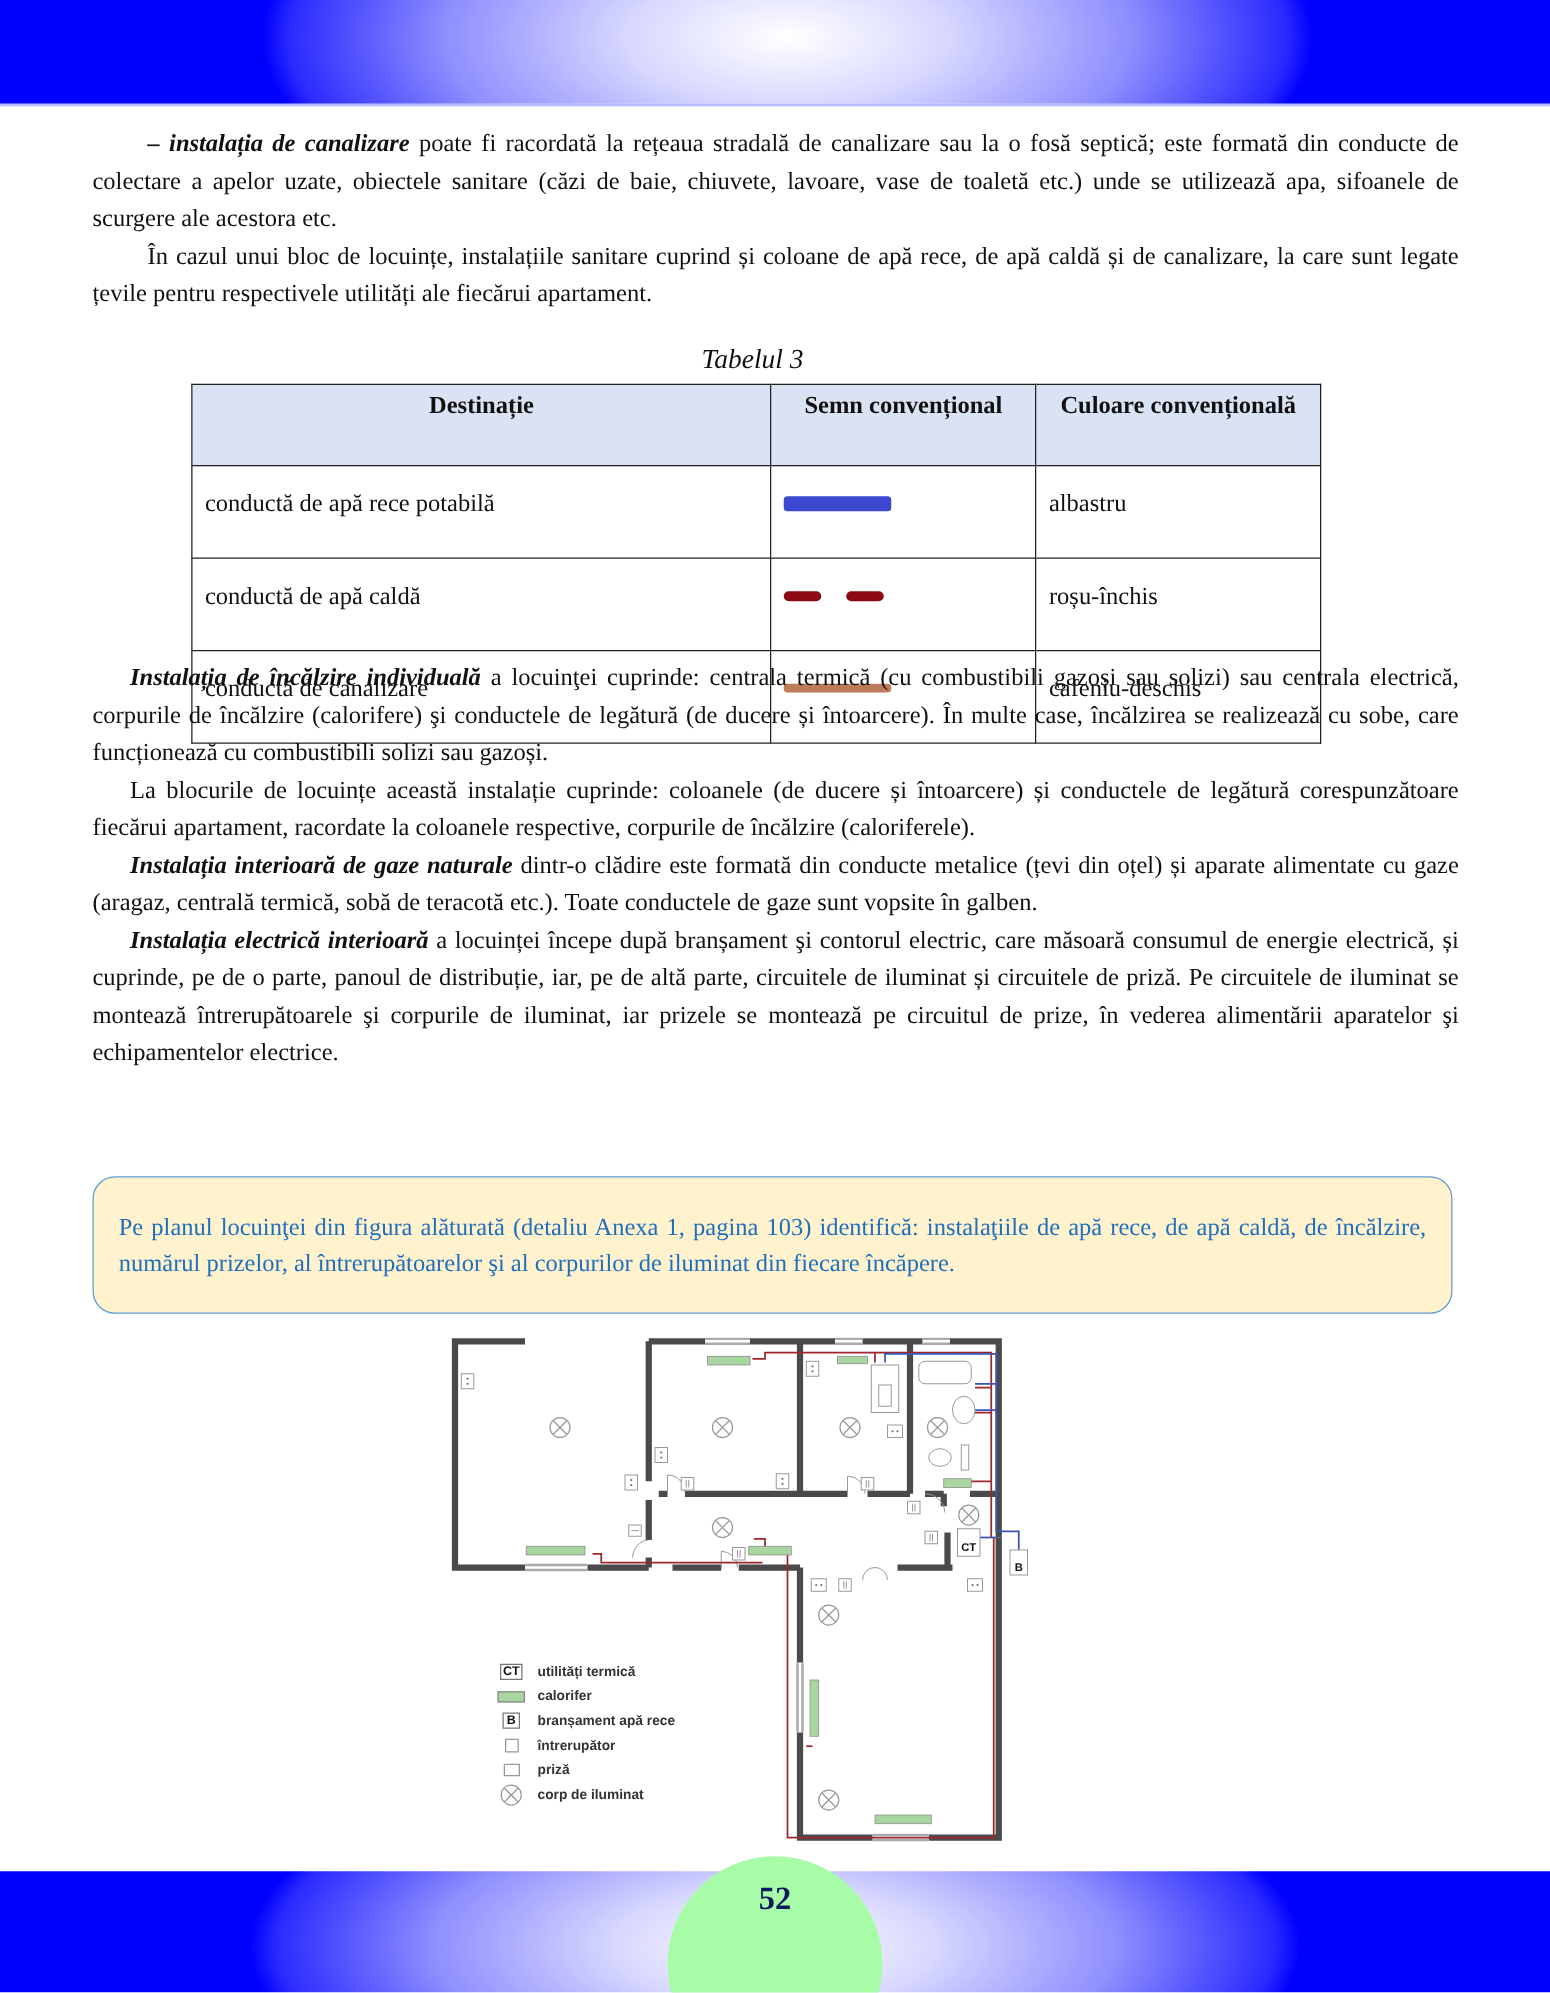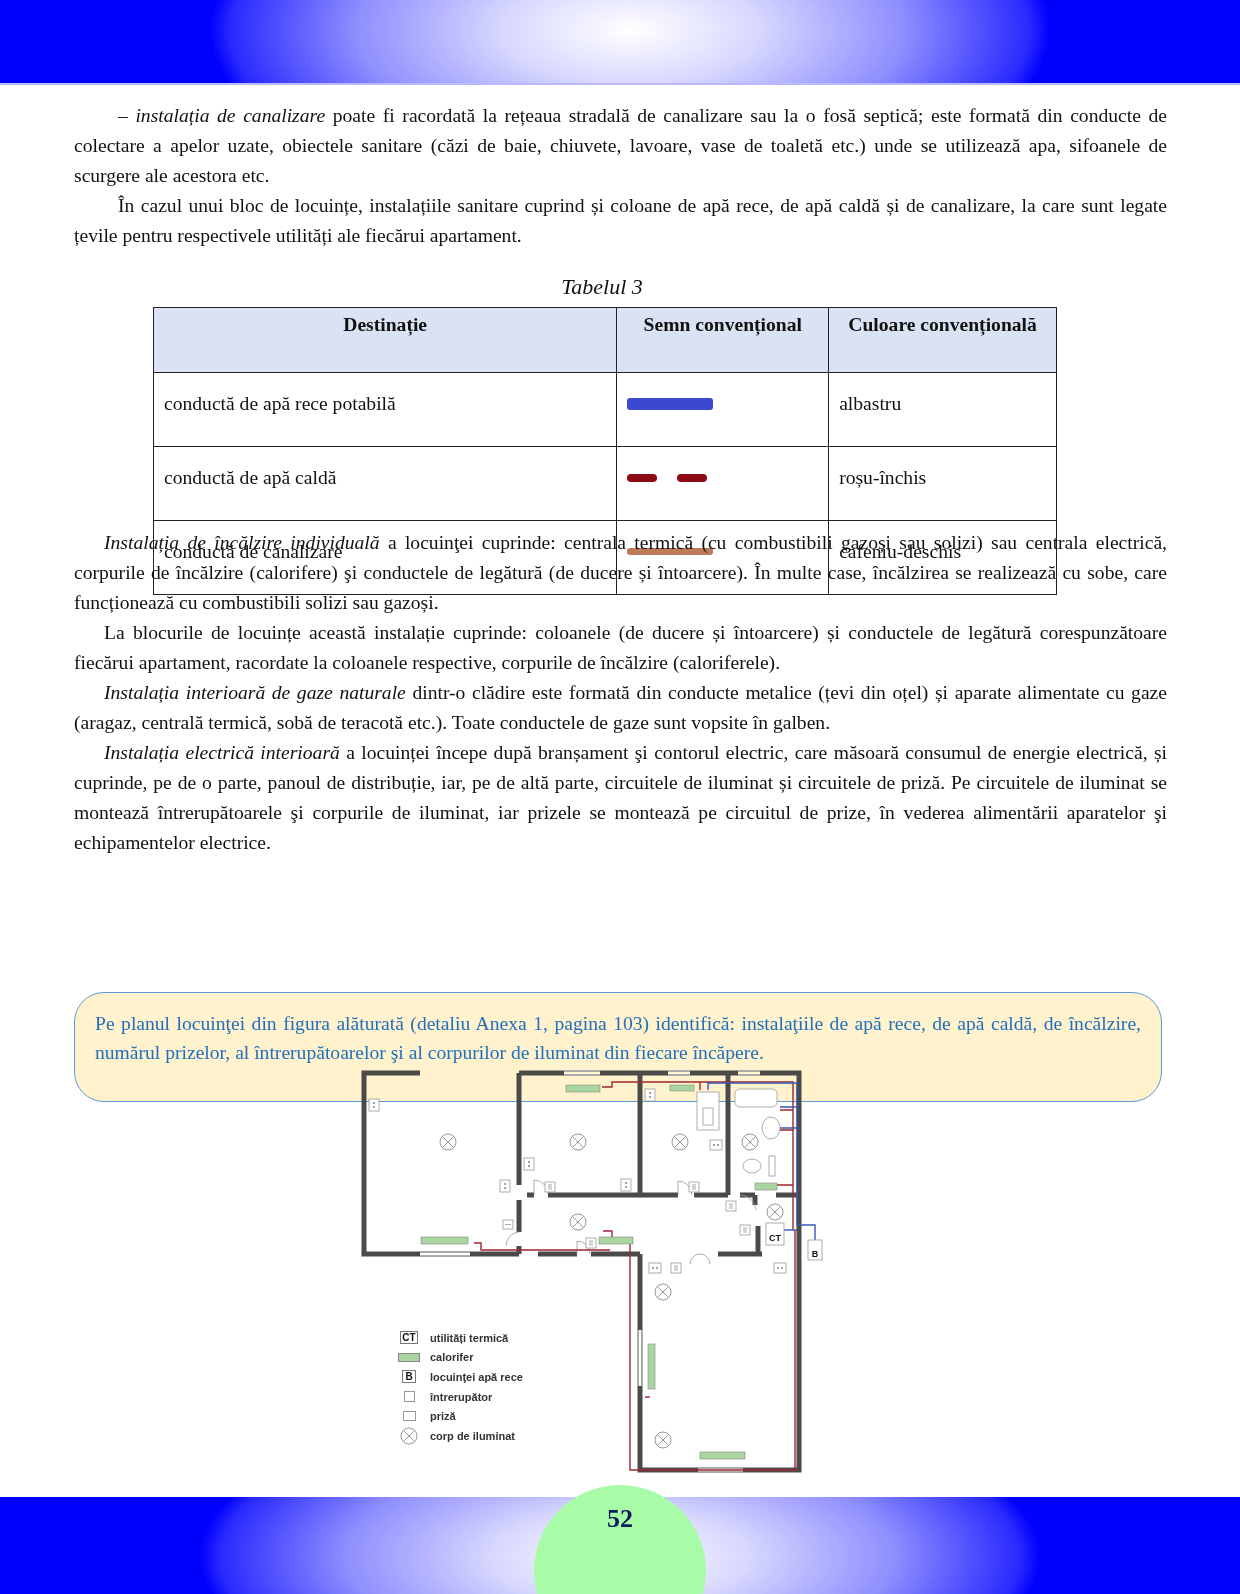--- a/index.html
+++ b/index.html
@@ -12,36 +12,36 @@
     background: radial-gradient(ellipse 420px 160px at 620px 60px, #ffffff 0%, #d8d8ff 30%, #8f8fff 65%, #2a2aff 95%, #0000ff 100%); }
   .page-circle { position:absolute; left:534px; top:1485px; width:172px; height:172px; border-radius:50%;
     background:#a8fca8; }
   .page-num { position:absolute; left:534px; top:1504px; width:172px; text-align:center;
     font-weight:bold; font-size:26px; color:#0b1a5a; }
 
   .text-block { position:absolute; left:74px; width:1093px; font-size:19.6px; line-height:30px; text-align:justify; }
   .text-block p { margin:0; }
   .indent1 { text-indent:44px; }
   .indent2 { text-indent:30px; }
-  .text-block i { font-style:italic; }
+  .text-block i { font-style:italic;font-weight:bold; }
 
   .table-caption { position:absolute; left:150px; top:274px; width:904px; text-align:center; font-style:italic; font-size:22px; }
   table.legend-table { position:absolute; left:153px; top:307px; width:904px; border-collapse:collapse; font-size:19.6px; }
   table.legend-table th { background:#dae3f3; font-weight:bold; padding:2px 8px 4px; line-height:30px; vertical-align:top; border:1.3px solid #222; }
   table.legend-table td { border:1.3px solid #222; height:41px; padding:16px 10px; vertical-align:top; line-height:30px; }
   table.legend-table td.center { text-align:left; }
   .sym { display:inline-block; vertical-align:middle; margin-top:-4px; }
   .sym-solid { width:86px; height:12px; border-radius:3px; }
   .sym-dash { display:inline-flex; gap:20px; align-items:center; }
   .sym-dash span { width:30px; height:8px; border-radius:4px; display:inline-block; }
   .sym-thin { width:86px; height:7px; border-radius:3px; }
 
-  .task-box { position:absolute; left:74px; top:992px; width:1088px; height:110px; box-sizing:border-box;
-    background:#fff2cc; border:1.3px solid #5b9bd5; border-radius:30px;
-    padding:16px 20px 0 20px; font-size:19.6px; line-height:29px; color:#1f6fbf; text-align:justify; }
+  .task-box { position:absolute; left:74px; top:941px; width:1088px; height:110px; box-sizing:border-box;
+    background:#fff2cc; border:1.3px solid #5b9bd5; border-radius:18px;
+    padding:26px 20px 0 20px; font-size:19.6px; line-height:29px; color:#1f6fbf; text-align:justify; }
 
   .plan { position:absolute; left:355px; top:1070px; width:480px; height:410px; }
   .plan-legend { position:absolute; left:398px; top:1328px; font-family:"Liberation Sans", sans-serif; font-size:11px; font-weight:bold; color:#333; }
   .lg-row { display:flex; align-items:center; height:19.6px; }
   .lg-icon { width:22px; display:flex; justify-content:center; align-items:center; margin-right:10px; }
 </style>
 </head>
 <body>
 
 <div class="top-band"></div>
@@ -228,21 +228,21 @@
   <div class="lg-row">
     <span class="lg-icon">
         <span style="display:inline-block;width:24px;height:7px;background:#a9d6a0;border:0.5px solid #888;"></span>
       </span>
     <span>calorifer</span>
   </div>
   <div class="lg-row">
     <span class="lg-icon">
         <span style="border:1px solid #777;font-size:10px;padding:0 2px;color:#111;">B</span>
       </span>
-    <span>locuinţei apă rece</span>
+    <span>branșament apă rece</span>
   </div>
   <div class="lg-row">
     <span class="lg-icon">
         <span style="display:inline-block;width:9px;height:9px;border:1px solid #999;"></span>
       </span>
     <span>întrerupător</span>
   </div>
   <div class="lg-row">
     <span class="lg-icon">
         <span style="display:inline-block;width:11px;height:8px;border:1px solid #999;"></span>

